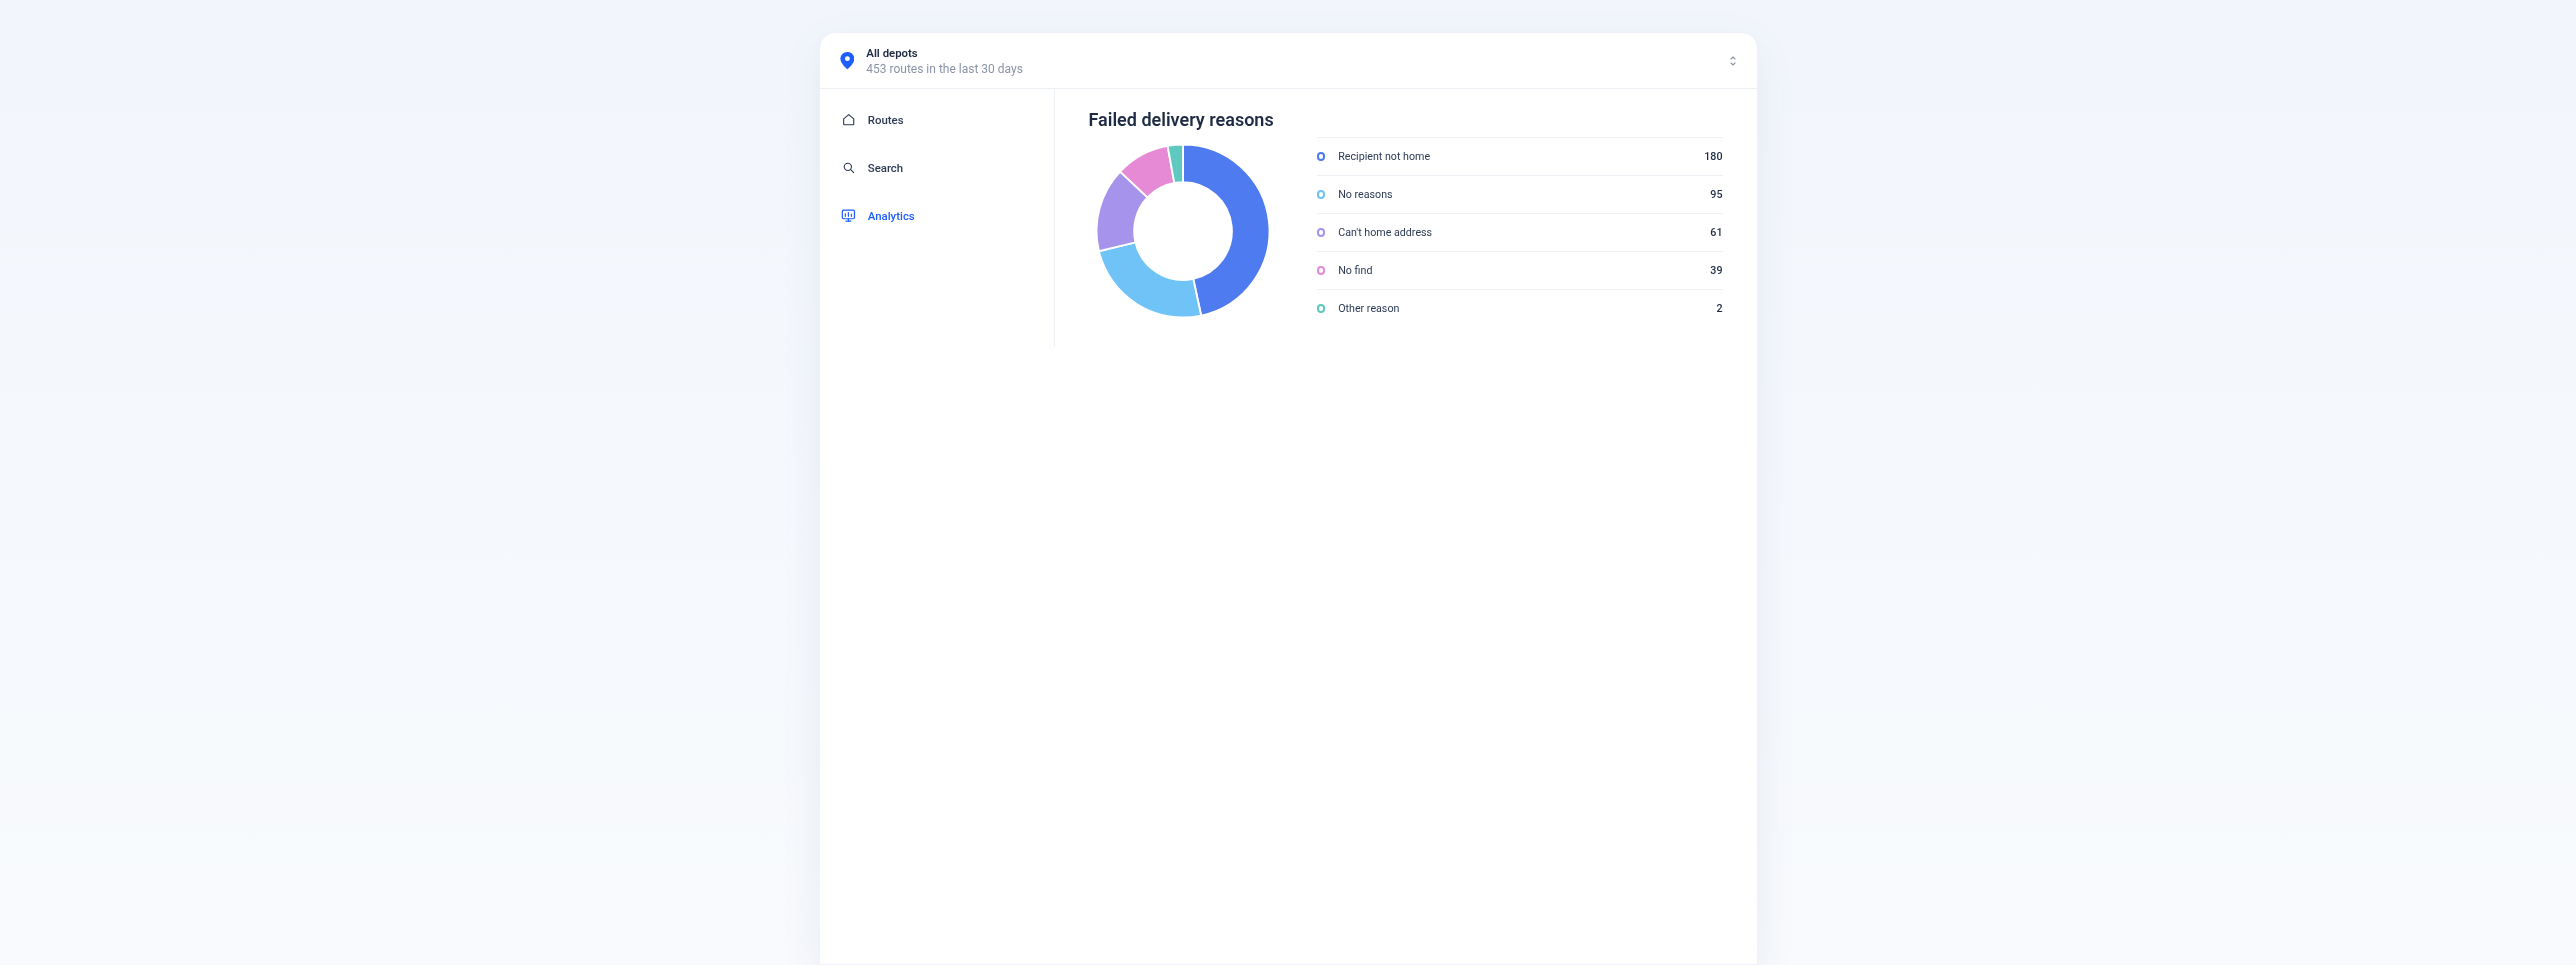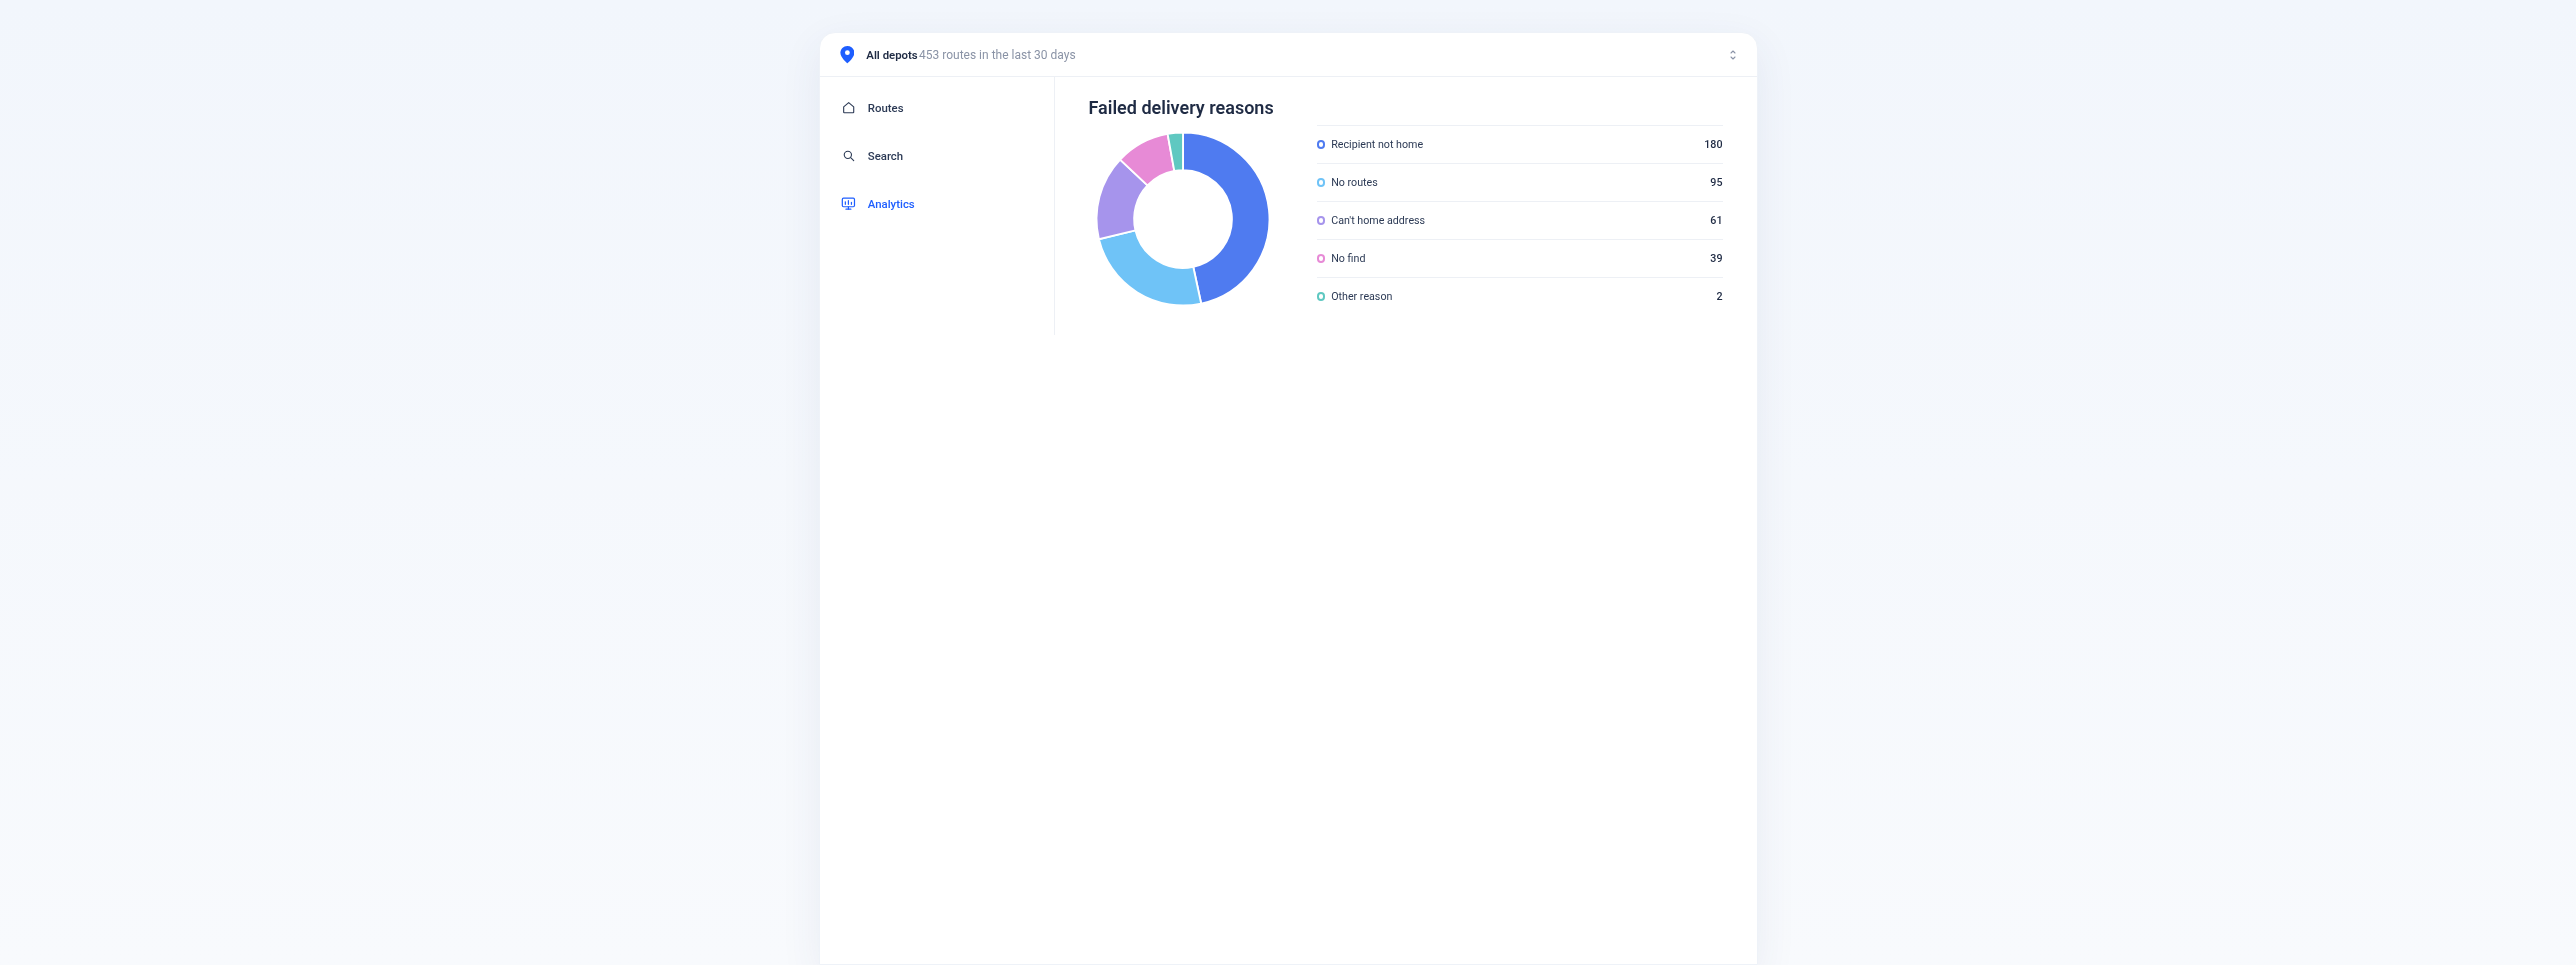--- a/index.html
+++ b/index.html
@@ -27,20 +27,21 @@
     border-bottom: 0.7px solid #edf0f5;
   }
   .pin-icon {
     color: #1e5eff;
     display: flex;
     align-items: center;
   }
   .header-text {
     flex: 1;
     display: flex;
+    flex-direction: column;
     gap: 1.3px;
   }
   .header-title {
     font-size: 11.4px;
     font-weight: 600;
     color: #1f2b44;
   }
   .header-sub {
     font-size: 12px;
     color: #8a93a6;
@@ -112,21 +113,21 @@
   .legend-row {
     display: flex;
     align-items: center;
     justify-content: space-between;
     padding: 12px 0;
     border-top: 0.7px solid #edf0f5;
   }
   .legend-left {
     display: flex;
     align-items: center;
-    gap: 6px;
+    gap: 13px;
   }
   .legend-marker {
     width: 8.7px;
     height: 8.7px;
     border-radius: 50%;
     border: 2px solid;
     background: transparent;
   }
   .legend-label {
     font-size: 10.7px;
@@ -215,21 +216,21 @@
             <div class="legend-row">
               <div class="legend-left">
                 <span class="legend-marker" style="border-color: rgb(79, 123, 240);"></span>
                 <span class="legend-label">Recipient not home</span>
               </div>
               <span class="legend-value">180</span>
             </div>
             <div class="legend-row">
               <div class="legend-left">
                 <span class="legend-marker" style="border-color: rgb(111, 195, 247);"></span>
-                <span class="legend-label">No routes</span>
+                <span class="legend-label">No reasons</span>
               </div>
               <span class="legend-value">95</span>
             </div>
             <div class="legend-row">
               <div class="legend-left">
                 <span class="legend-marker" style="border-color: rgb(166, 148, 236);"></span>
                 <span class="legend-label">Can't home address</span>
               </div>
               <span class="legend-value">61</span>
             </div>

